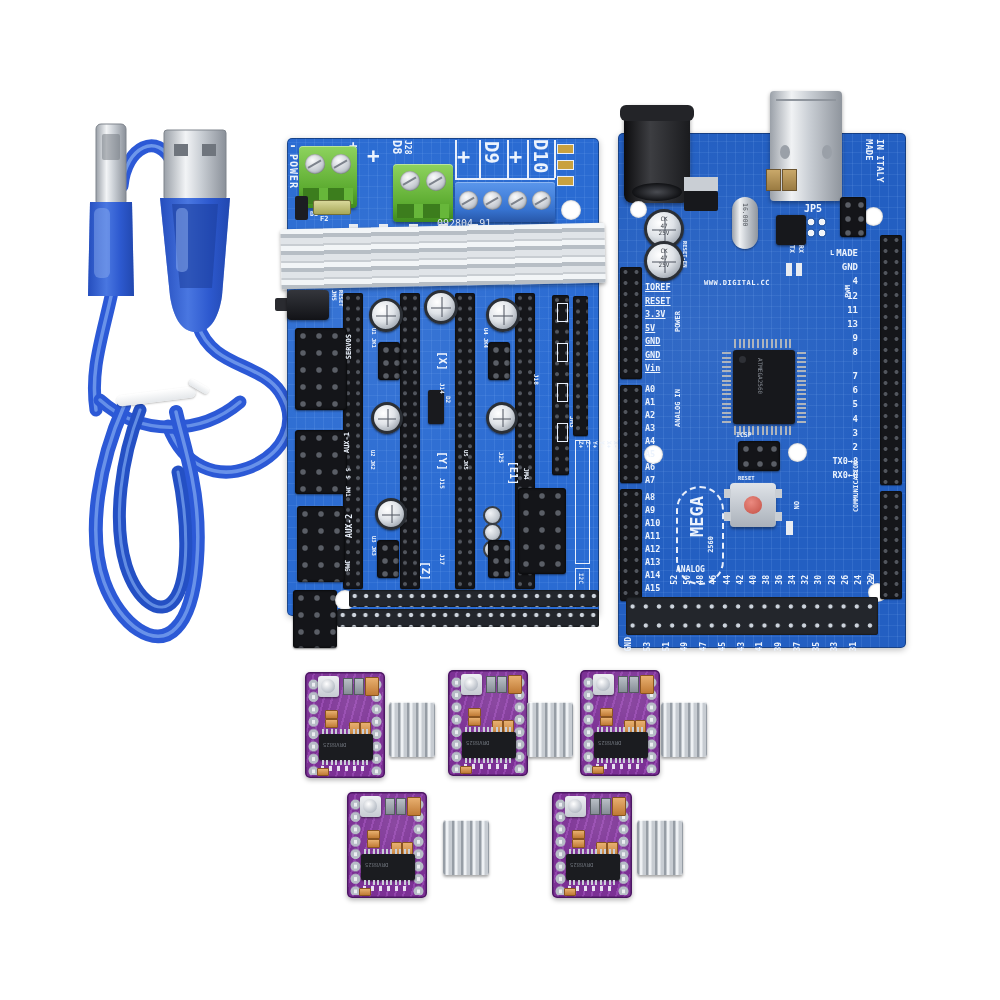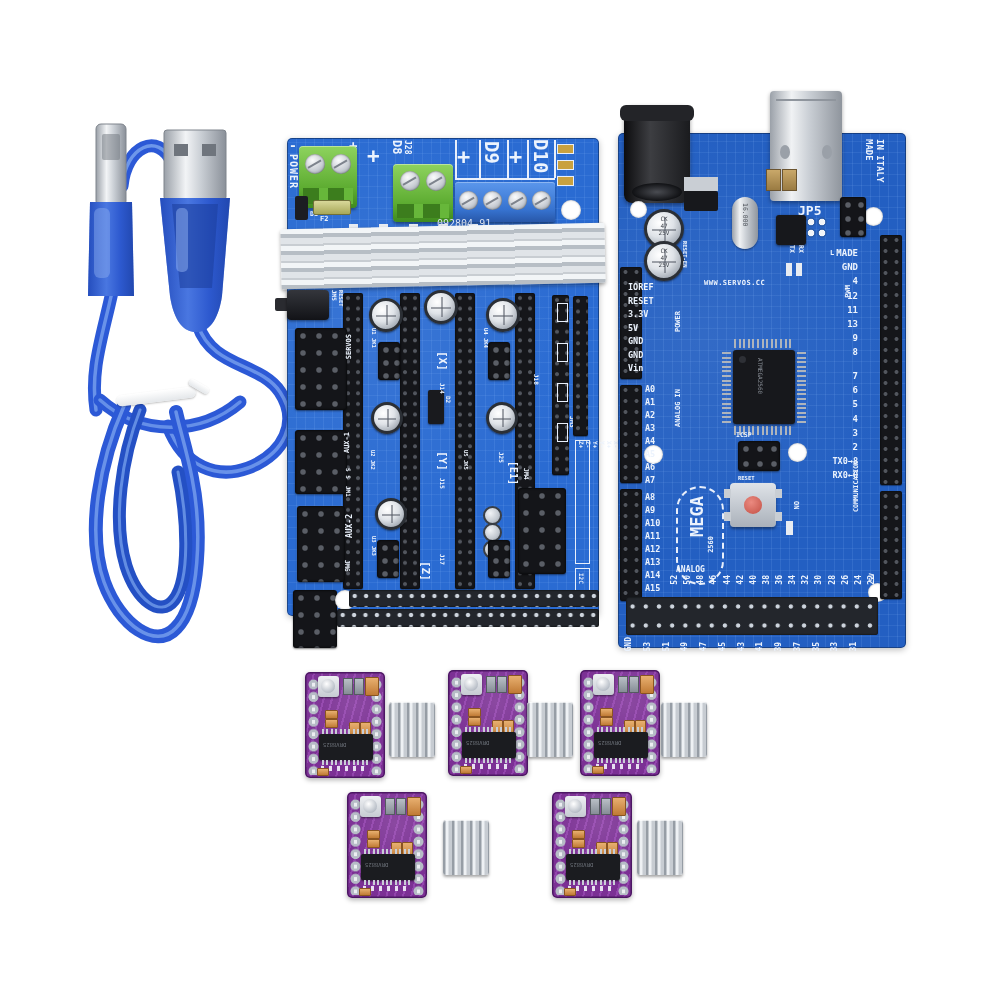--- a/index.html
+++ b/index.html
@@ -309,25 +309,25 @@
     </div>
     <div class="abs ecap" style="left:26px;top:108px;width:34px;height:34px;">
       <span style="position:absolute;left:0;top:3px;width:100%;text-align:center;font-size:6px;line-height:7px;color:#3a3f46;white-space:pre-line;">CK
 47
 25V</span>
     </div>
     <div class="abs metal" style="left:114px;top:64px;width:26px;height:52px;border-radius:13px;box-shadow:0 1px 2px rgba(0,0,0,.4);">
       <span class="v" style="margin-left:9px;margin-top:6px;font-size:6.5px;color:#4a4f56;">16.000</span>
     </div>
     <div class="abs die" style="left:158px;top:82px;width:30px;height:30px;"></div>
-    <span class="abs silk" style="left:180px;top:70px;font-size:13px;">JP5</span>
+    <span class="abs silk" style="left:186px;top:70px;font-size:10px;">JP5</span>
     <div class="abs" style="left:188px;top:84px;width:22px;height:22px;background-image:radial-gradient(circle 4.5px at 5px 5px,#f2f5f9 0 3px,#2a5cab 3.6px 4.5px,transparent 5px);background-size:11px 11px;"></div>
     <div class="abs pingrid" style="left:222px;top:64px;width:26px;height:40px;background-size:13px 14px;"></div>
     <span class="abs silk v" style="left:64px;top:108px;font-size:5.5px;">RESET-EN</span>
-    <span class="abs silk" style="left:86px;top:146px;font-size:7px;letter-spacing:.5px;">WWW.SERVOS.CC</span>
+    <span class="abs silk" style="left:86px;top:146px;font-size:7px;letter-spacing:.5px;">WWW.DIGITAL.CC</span>
     <span class="abs silk v" style="left:170px;top:112px;font-size:6.5px;">TX</span>
     <span class="abs silk v" style="left:179px;top:112px;font-size:6.5px;">RX</span>
     <div class="abs" style="left:168px;top:130px;width:6px;height:13px;background:#e8ecf2;"></div>
     <div class="abs" style="left:178px;top:130px;width:6px;height:13px;background:#e8ecf2;"></div>
     <span class="abs silk" style="left:212px;top:116px;font-size:7px;">L</span>
 
     <div class="abs silk" style="left:150px;top:113px;width:90px;text-align:right;font-size:9px;line-height:14.2px;">
         <div>MADE</div>
         <div>GND</div>
         <div>4</div>
@@ -351,21 +351,21 @@
         <div>RX0←0</div>
       </div>
     <span class="abs silk vflip" style="left:234px;top:328px;font-size:6.5px;">COMMUNICATION</span>
 
     <div class="abs fheader fheader2" style="left:262px;top:102px;width:22px;height:250px;"></div>
     <div class="abs fheader fheader2" style="left:262px;top:358px;width:22px;height:108px;"></div>
 
     <div class="abs fheader fheader2" style="left:2px;top:134px;width:22px;height:112px;"></div>
     <div class="abs fheader fheader2" style="left:2px;top:252px;width:22px;height:98px;"></div>
     <div class="abs fheader fheader2" style="left:2px;top:356px;width:22px;height:112px;"></div>
-    <div class="abs silk" style="left:10px;top:148px;font-size:8.5px;line-height:13.5px;">
+    <div class="abs silk" style="left:27px;top:148px;font-size:8.5px;line-height:13.5px;text-decoration:underline;">
         <div>IOREF</div>
         <div>RESET</div>
         <div>3.3V</div>
         <div>5V</div>
         <div>GND</div>
         <div>GND</div>
         <div>Vin</div>
       </div>
     <span class="abs silk vflip" style="left:56px;top:178px;font-size:7px;">POWER</span>
     <div class="abs silk" style="left:27px;top:250px;font-size:8.5px;line-height:13px;">

